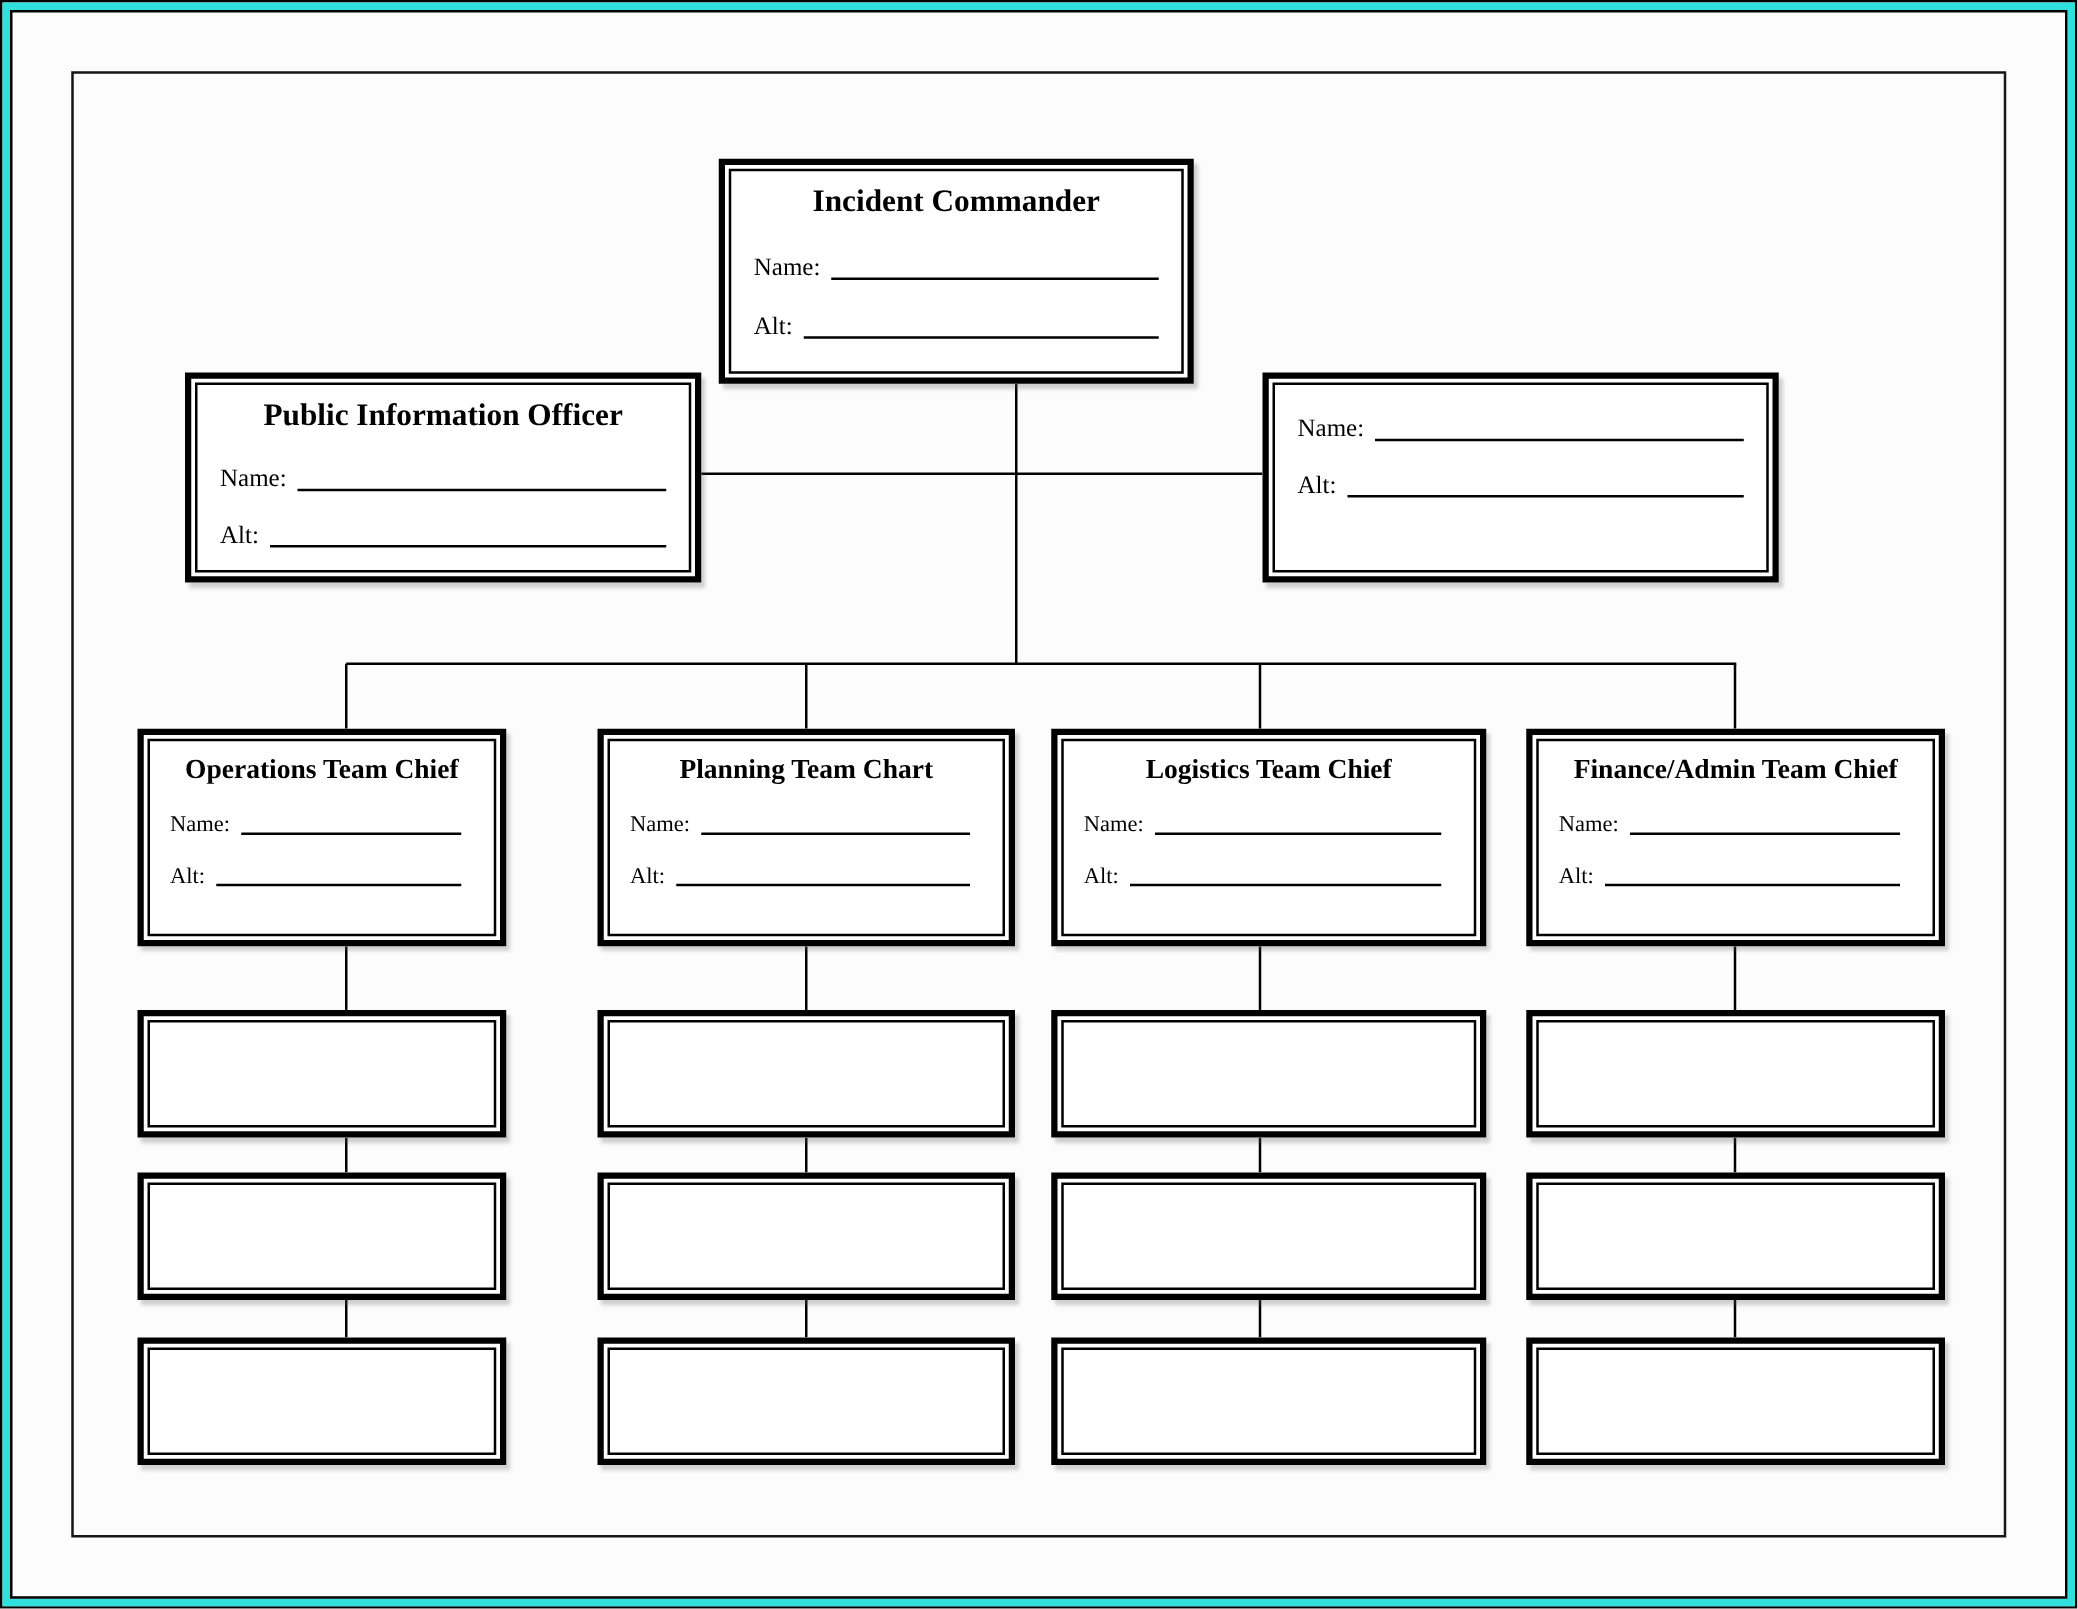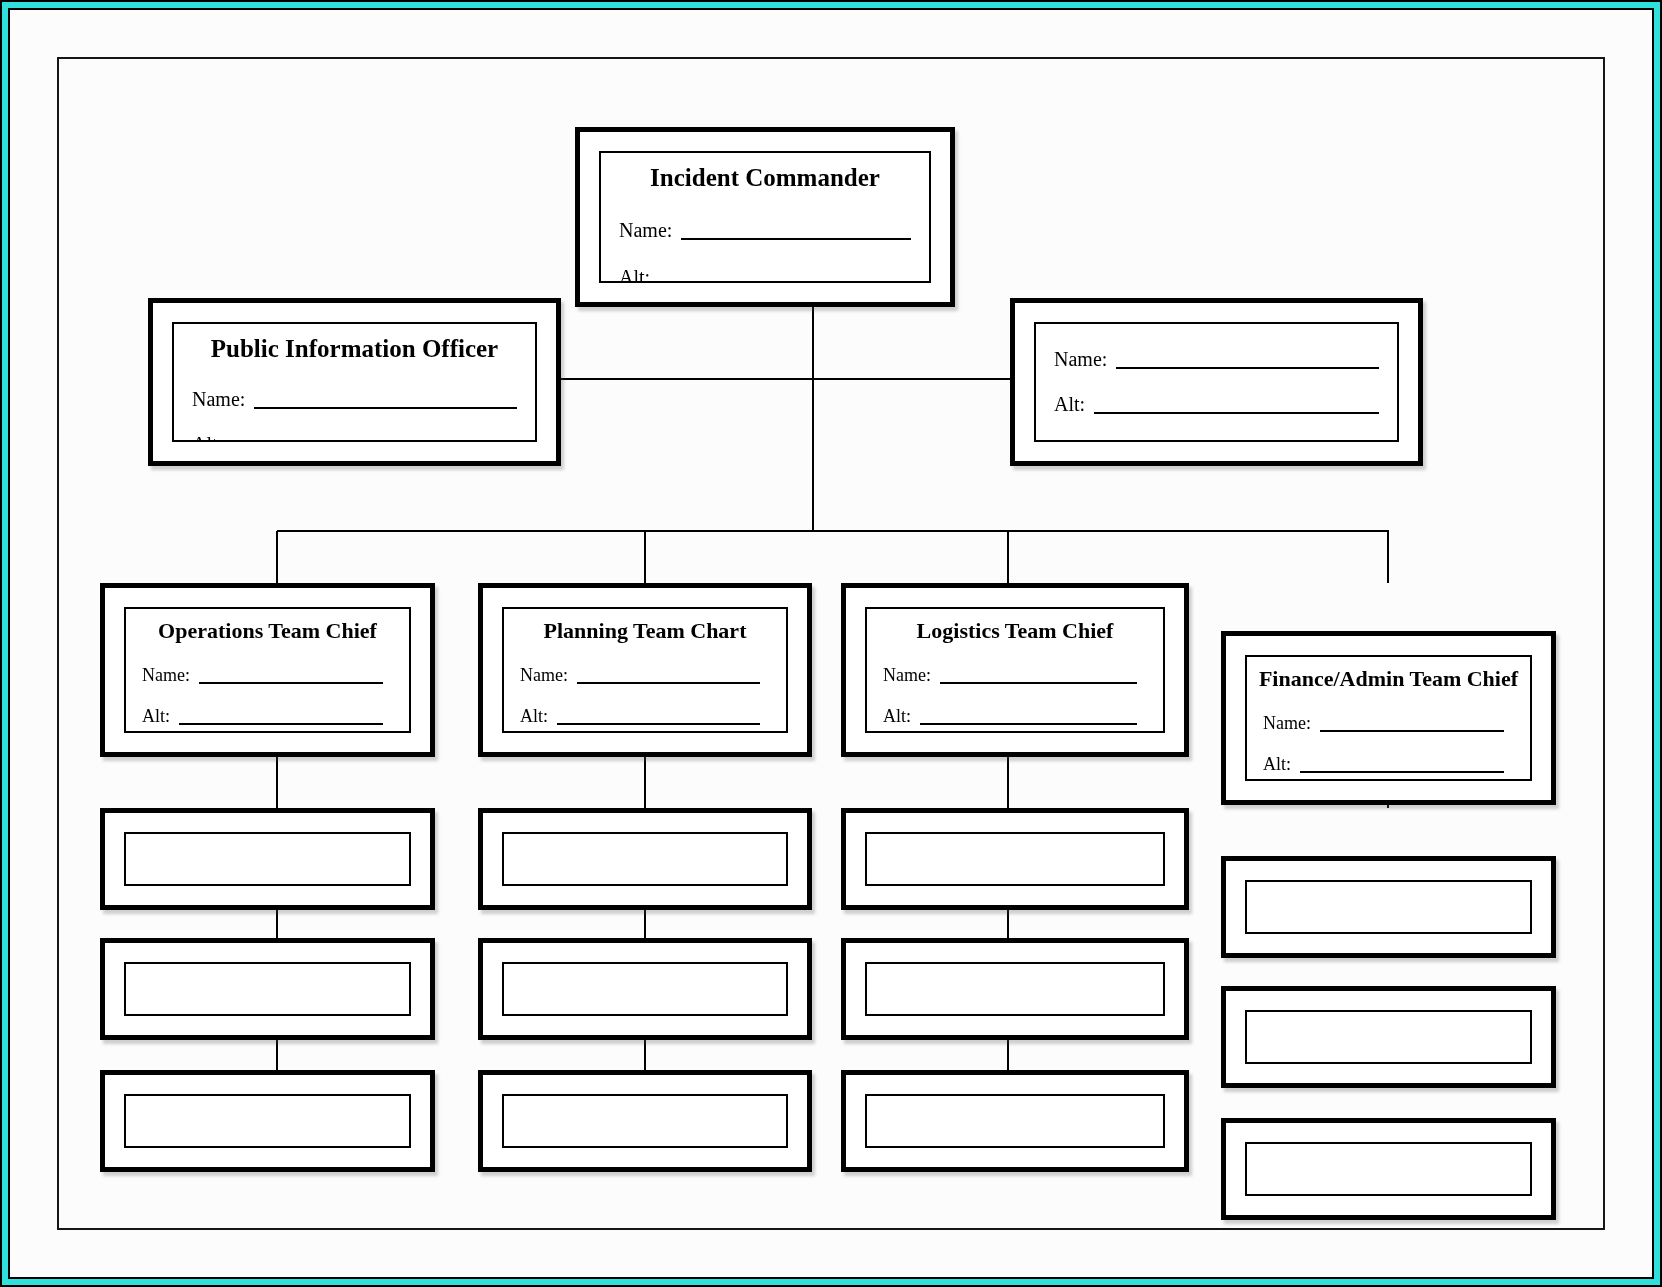--- a/index.html
+++ b/index.html
@@ -21,21 +21,21 @@
     position:absolute; top:68px; left:765px; transform:translateX(-50%);
     font-size:31px; font-weight:bold; white-space:nowrap; letter-spacing:.3px;
   }
 
   
   .line { position:absolute; background:#000; }
 
   
   .dbox {
     position:absolute; box-sizing:border-box; background:#fff;
-    border:5px solid #000; padding:19px;
+    border:5px solid #000; padding:3px;
     box-shadow:3px 4px 3px rgba(90,90,90,.28);
   }
   .dbox-inner {
     width:100%; height:100%; box-sizing:border-box;
     border:2px solid #000; display:flex; flex-direction:column; overflow:hidden;
     background:#fff;
   }
   .node-title { font-weight:bold; text-align:center; margin-top:11px;
                 font-size:25px; line-height:1.15; }
   .field-row  { display:flex; align-items:flex-end; margin:25px 18px 0 18px;
@@ -45,24 +45,24 @@
   .chief .node-title { font-size:22px; margin-top:9px; }
   .chief .field-row  { margin:23px 26px 0 16px; font-size:18px; }
 
   .ic .field-row { margin-top:27px; }
 
   
   .pos-ic     { left:575px;  top:127px; width:380px; height:180px; }
   .pos-pio    { left:107px;  top:298px; width:413px; height:168px;margin-left:41px; }
   .pos-safety { left:1010px; top:298px; width:413px; height:168px; }
   .chiefs-row { top:583px; height:174px; }
-  .c1 { left:100px;  width:335px; }
+  .c1 { left:110px;  width:295px; }
   .c2 { left:478px;  width:334px; }
   .c3 { left:841px;  width:348px; }
-  .c4 { left:1221px; width:335px;margin-top:48px; }
+  .c4 { left:1221px; width:335px; }
   .r1 { top:808px;  height:102px; }
   .r2 { top:938px;  height:102px; }
   .r3 { top:1070px; height:102px; }
 </style>
 </head>
 <body>
 
 <div class="canvas">
 
   <div class="frame frame-outer"></div>

